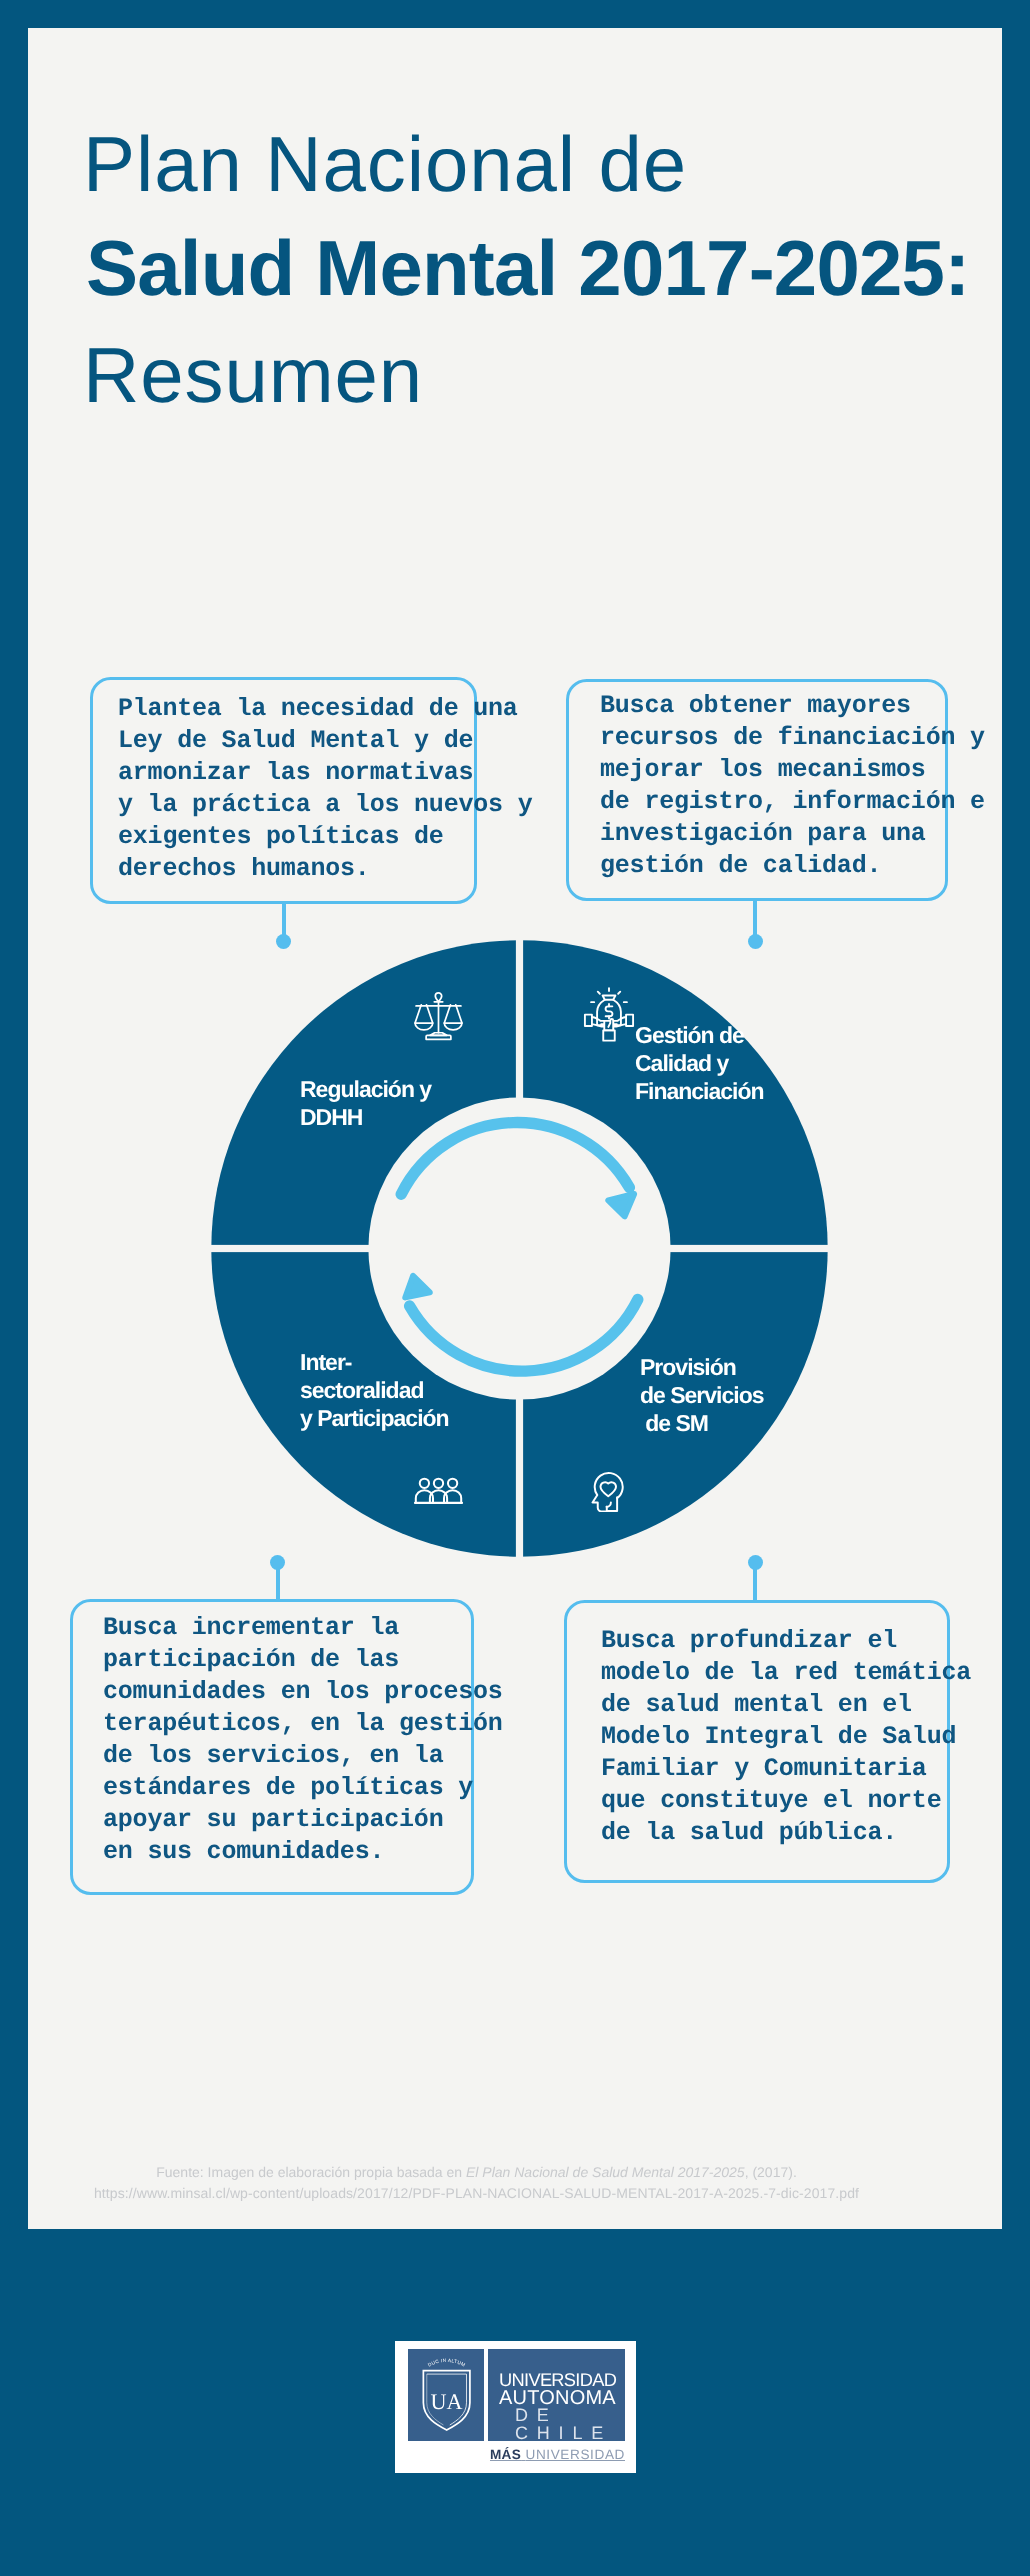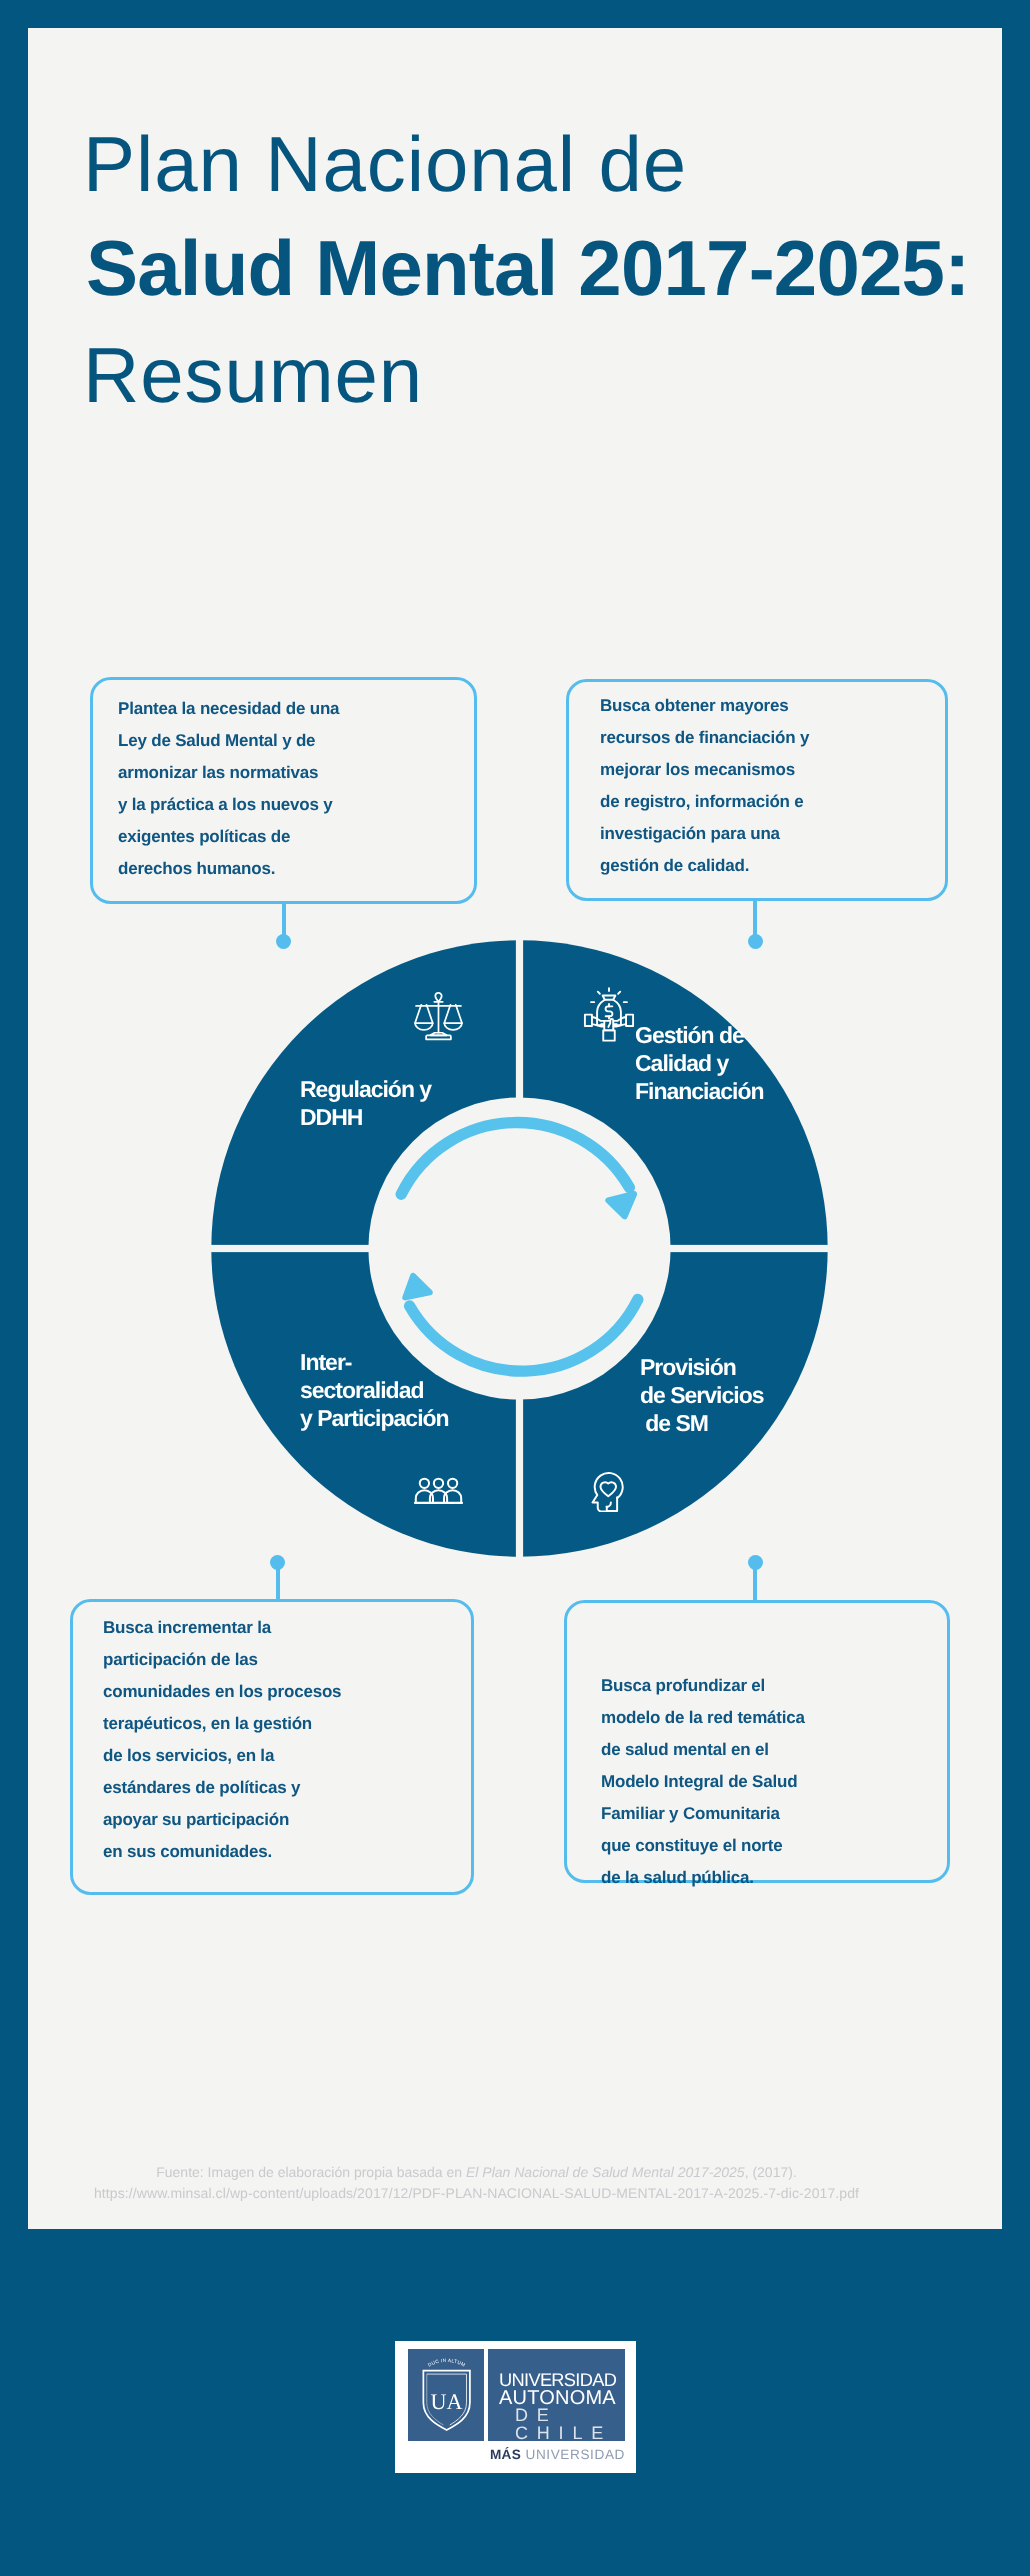--- a/index.html
+++ b/index.html
@@ -8,21 +8,21 @@
 
   
   .title{position:absolute;left:0;top:0;color:#05557f;font-size:78px;}
   .title>div{position:absolute;left:83px;white-space:nowrap;}
   .title .t1{top:119px;letter-spacing:0.9px;}
   .title .b{top:223px;left:86px;font-weight:bold;letter-spacing:-0.8px;}
   .title .t3{top:330px;letter-spacing:0.9px;}
 
   
   .callout{position:absolute;border:3.7px solid #55bdee;border-radius:20.6px;box-sizing:border-box;}
-  .ctext{position:absolute;color:#0f5682;font-weight:bold;font-size:17px;line-height:32px;white-space:nowrap;}
+  .ctext{position:absolute;color:#0f5682;font-weight:bold;font-size:25px;line-height:32px;white-space:nowrap;font-family:Liberation Mono, monospace;}
   .ctext div{letter-spacing:-0.2px;}
 
   
   .stem{position:absolute;width:3.9px;background:#55bdee;}
   .dot{position:absolute;width:15px;height:15px;border-radius:50%;background:#55bdee;}
 
   
   .wheel{position:absolute;left:201px;top:930px;width:637px;height:637px;}
   .qicon{position:absolute;}
   .qlabel{position:absolute;color:#ffffff;font-weight:bold;font-size:23px;line-height:28px;white-space:nowrap;letter-spacing:-1px;}
@@ -30,21 +30,21 @@
   
   .src{position:absolute;color:#c8cacd;font-size:14px;line-height:21px;text-align:center;width:897px;left:28px;top:2162px;white-space:nowrap;}
   .src i{font-style:italic;}
 
   .logobox{position:absolute;left:395px;top:2341px;width:241px;height:132px;background:#ffffff;}
   .logo-shield-panel{position:absolute;left:13.3px;top:7.7px;width:76px;height:92px;background:#375f8c;}
   .logo-text-panel{position:absolute;left:93px;top:7.7px;width:137px;height:92px;background:#375f8c;}
   .logo-l1{position:absolute;left:11px;top:22px;color:#fff;font-size:18.3px;letter-spacing:-0.7px;font-weight:normal;line-height:1;}
   .logo-l2{position:absolute;left:11px;top:39px;color:#fff;font-size:20px;letter-spacing:0.2px;line-height:1;}
   .logo-l3{position:absolute;left:27px;top:57px;color:#dde3ec;font-size:18px;letter-spacing:8.8px;line-height:1;}
-  .logo-tag{position:absolute;left:0;top:106px;width:230px;text-align:right;font-size:13.6px;color:#8e9cb2;letter-spacing:0.6px;}
+  .logo-tag{position:absolute;left:0;top:106px;width:230px;text-align:right;font-size:13.6px;color:#8e9cb2;letter-spacing:0.6px;text-decoration:underline;}
   .logo-tag b{color:#2b3d5c;letter-spacing:0.3px;}
 </style>
 </head>
 <body>
 
 <div class="panel"></div>
 
 <div class="title">
   <div class="t1">Plan Nacional de</div>
   <div class="b">Salud Mental 2017-2025:</div>
@@ -203,21 +203,21 @@
     <div>participación de las</div>
     <div>comunidades en los procesos</div>
     <div>terapéuticos, en la gestión</div>
     <div>de los servicios, en la</div>
     <div>estándares de políticas y</div>
     <div>apoyar su participación</div>
     <div>en sus comunidades.</div>
   </div>
 
 <div class="callout" id="co3" style="left:564px;top:1600px;width:386px;height:283px;"></div>
-<div class="ctext" id="ct3" style="left:601px;top:1670px;">
+<div class="ctext" id="ct3" style="left:601px;top:1625px;">
     <div>Busca profundizar el</div>
     <div>modelo de la red temática</div>
     <div>de salud mental en el</div>
     <div>Modelo Integral de Salud</div>
     <div>Familiar y Comunitaria</div>
     <div>que constituye el norte</div>
     <div>de la salud pública.</div>
   </div>
 
 

